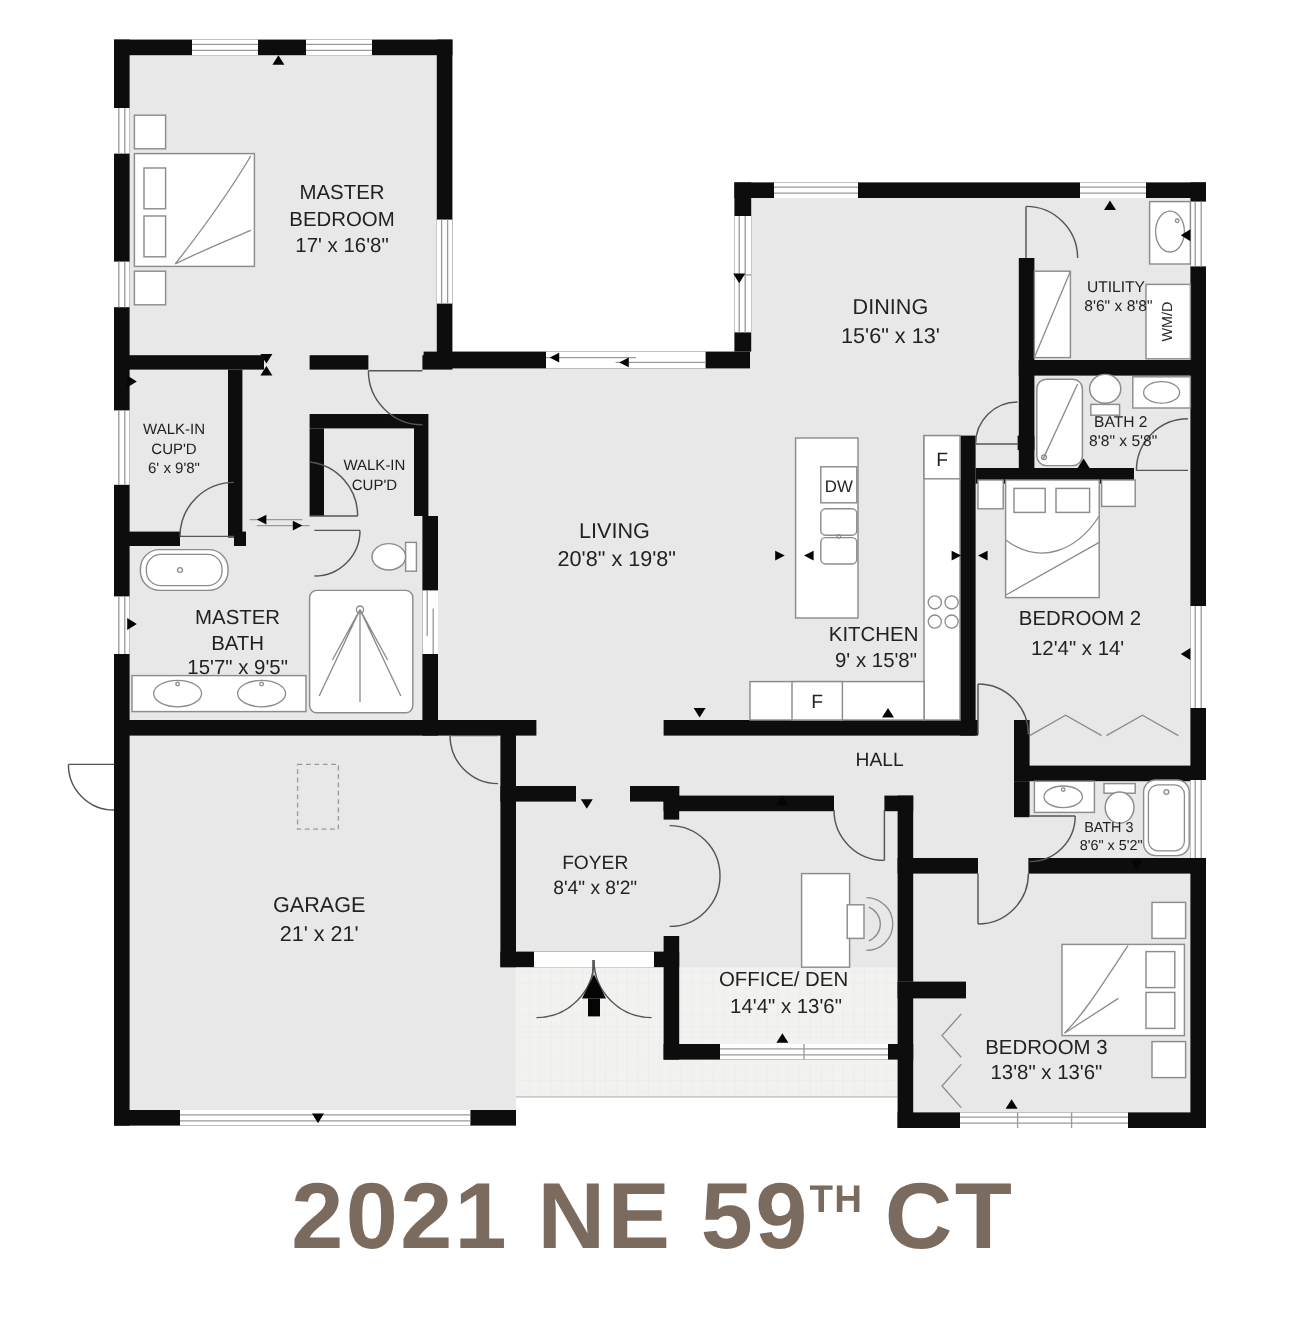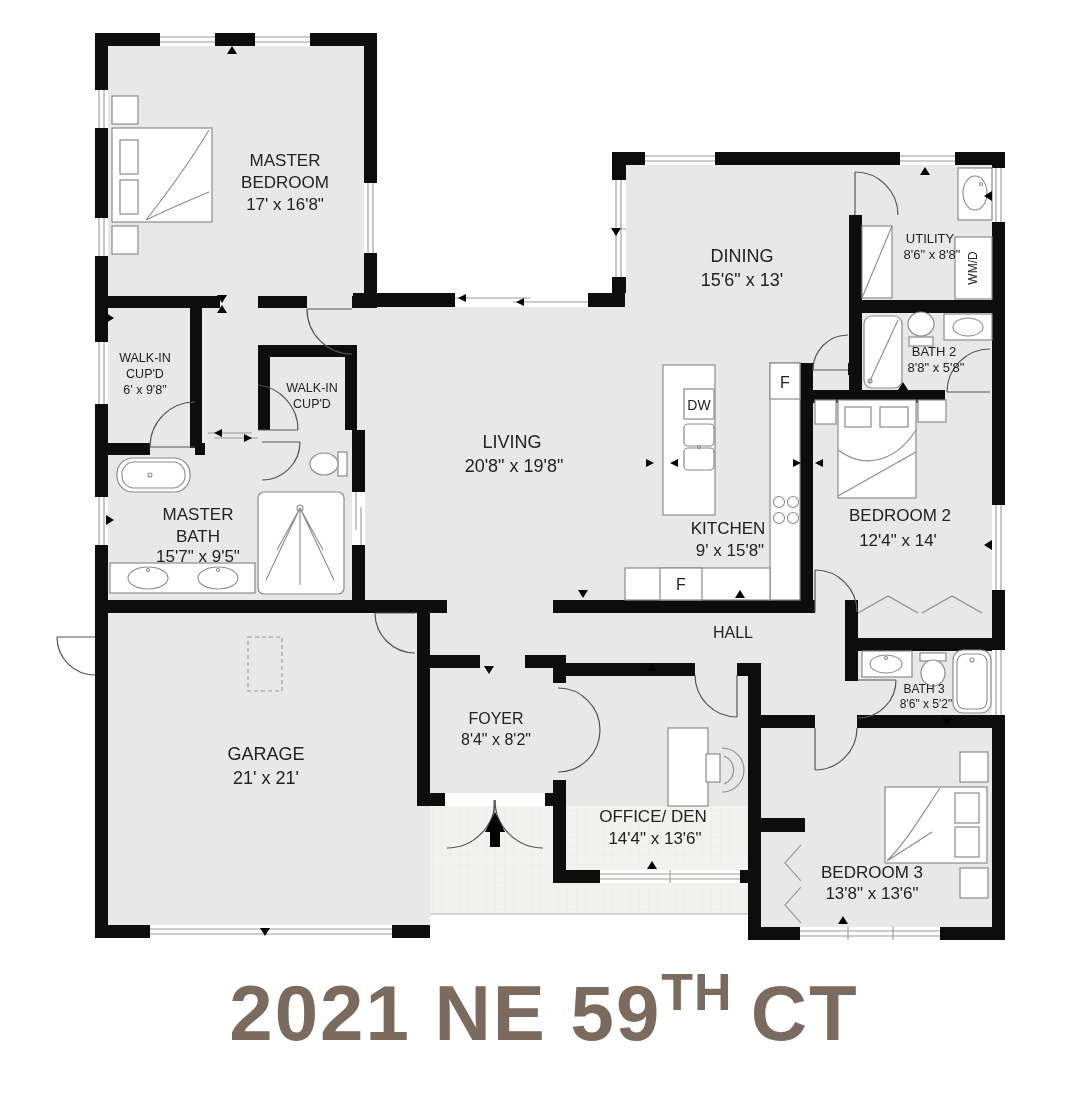--- a/index.html
+++ b/index.html
@@ -9,21 +9,21 @@
   .wall{fill:#0d0d0d;}
   .win{fill:#ffffff;}
   .winl{stroke:#9a9a9a;stroke-width:1.1;fill:none;}
   .door{fill:none;stroke:#555;stroke-width:1.2;}
   .fx{fill:#ffffff;stroke:#8c8c8c;stroke-width:1.2;}
   .fxl{fill:none;stroke:#8c8c8c;stroke-width:1.1;}
   .arw{fill:#050505;}
   .dash{fill:none;stroke:#9a9a9a;stroke-width:1.1;stroke-dasharray:4 3;}
   .address{width:1088px;text-align:center;color:#7b6b5e;font-weight:bold;
            font-size:78px;letter-spacing:2px;margin-top:6px;white-space:nowrap;}
-  .address .ordinal{font-size:52px;position:relative;top:-30px;letter-spacing:1px;}
+  .address .ordinal{font-size:32px;position:relative;top:-30px;letter-spacing:1px;}
   .address .suffix{margin-left:18px;}
 </style>
 </head>
 <body>
 
 <svg class="plan" width="1088" height="962" viewBox="0 0 1088 962" xmlns="http://www.w3.org/2000/svg">
   <defs>
     <pattern id="porchpat" width="9" height="9" patternUnits="userSpaceOnUse">
       <rect width="9" height="9" fill="#f2f2f0"></rect>
       <path d="M0,0H9 M0,0V9" stroke="#eaeae7" stroke-width="1"></path>

